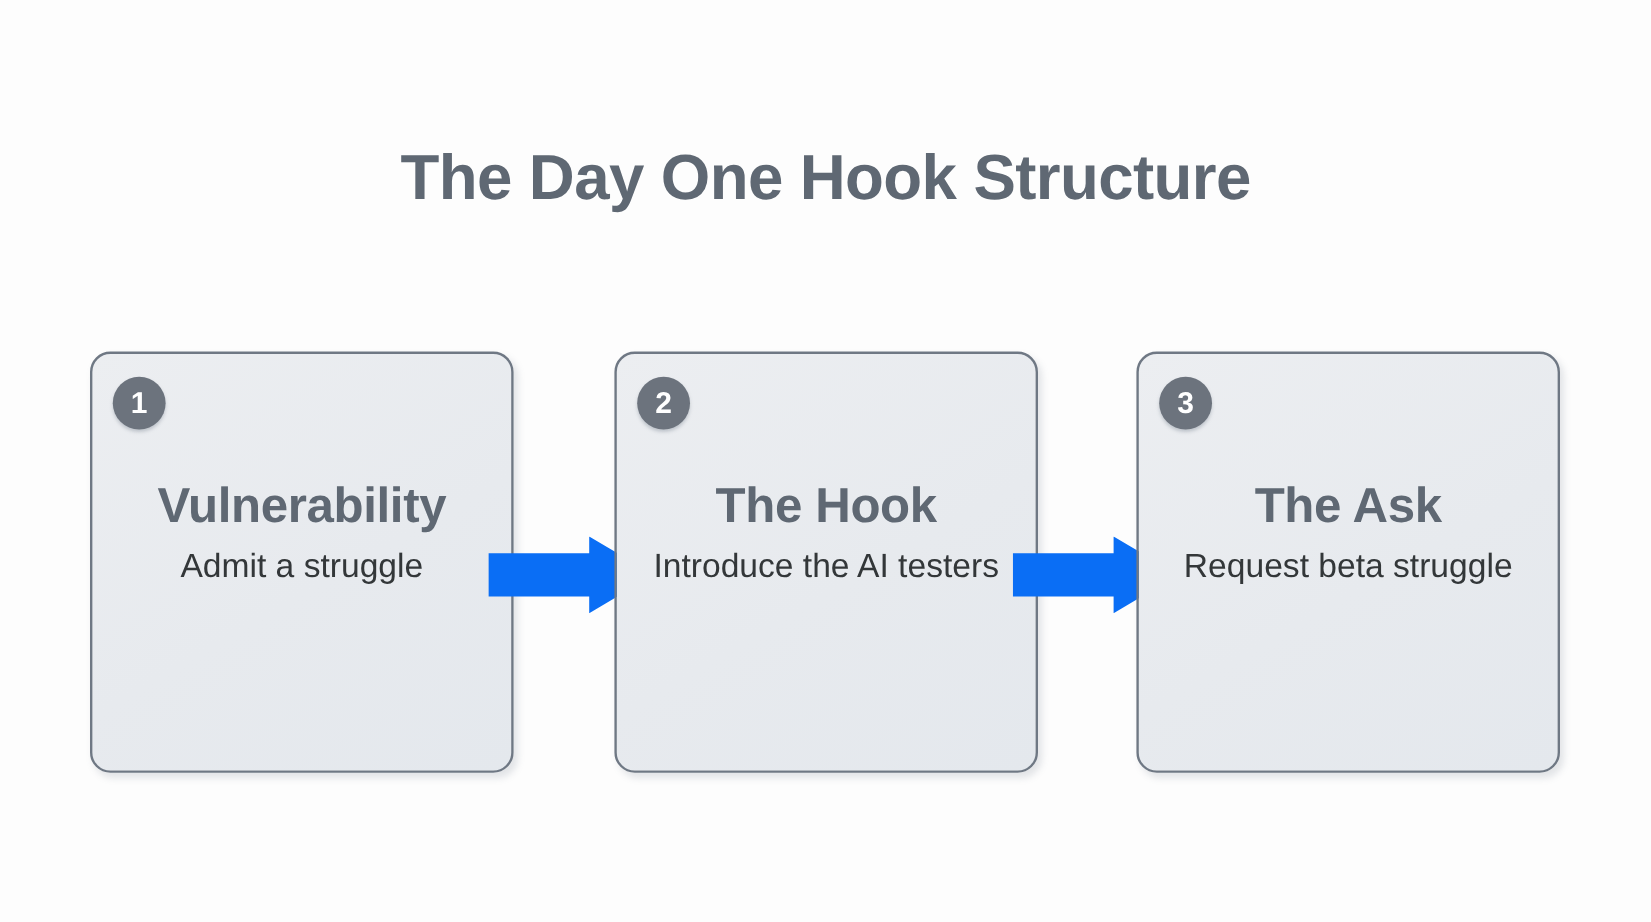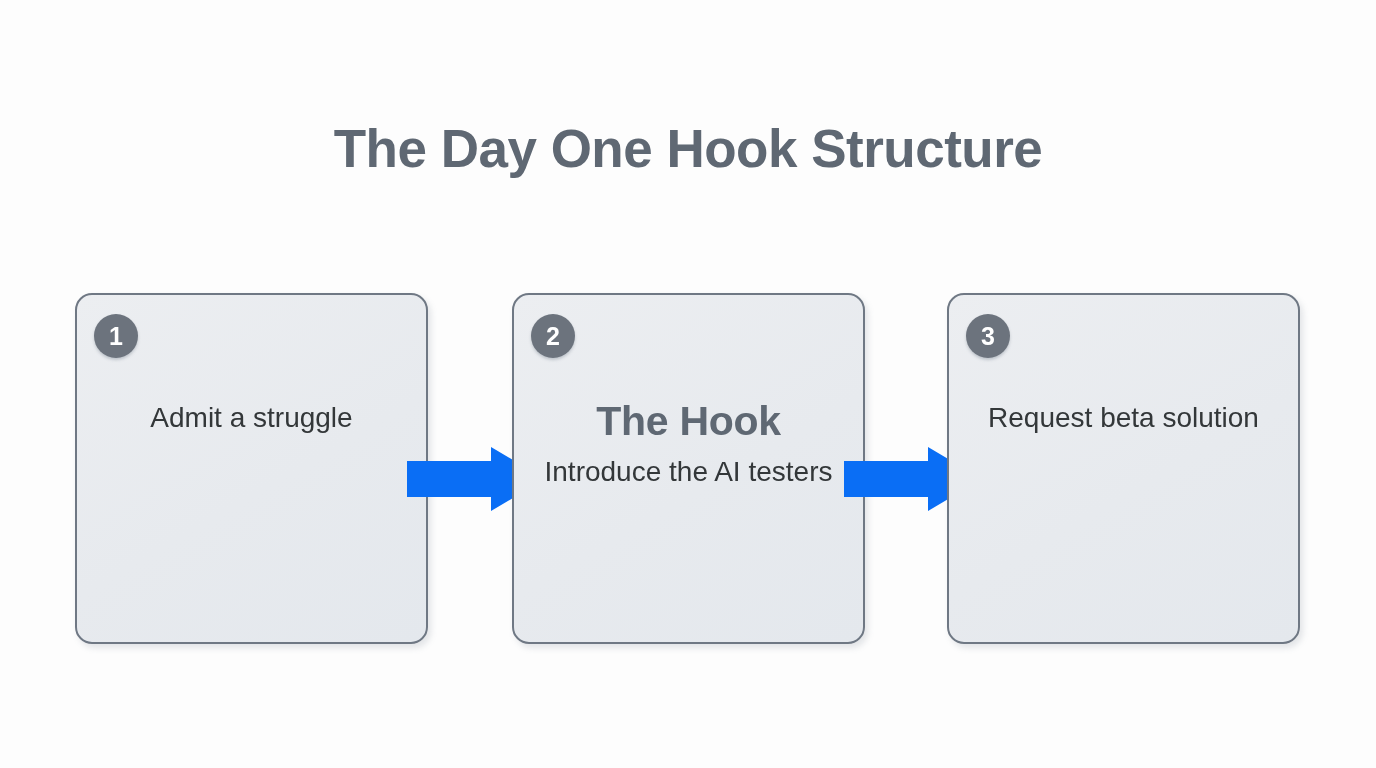--- a/index.html
+++ b/index.html
@@ -121,20 +121,21 @@
 
 <div id="canvas">
 
   <div class="page-title">The Day One Hook Structure</div>
 
   <div class="flow">
 
     <div class="card card-1">
       <div class="badge">1</div>
       <div class="card-text">
+        <div class="card-title">Vulnerability</div>
         <div class="card-sub">Admit a struggle</div>
       </div>
     </div>
 
     <div class="arrow arrow-1">
       <svg viewBox="0 0 138 64" xmlns="http://www.w3.org/2000/svg" aria-hidden="true">
         <polygon points="0,14 84,14 84,0 138,32 84,64 84,50 0,50" fill="#0a6ef5"></polygon>
       </svg>
     </div>
 
@@ -148,18 +149,19 @@
 
     <div class="arrow arrow-2">
       <svg viewBox="0 0 138 64" xmlns="http://www.w3.org/2000/svg" aria-hidden="true">
         <polygon points="0,14 84,14 84,0 138,32 84,64 84,50 0,50" fill="#0a6ef5"></polygon>
       </svg>
     </div>
 
     <div class="card card-3">
       <div class="badge">3</div>
       <div class="card-text">
-        <div class="card-sub">Request beta solution</div>
+        <div class="card-title">The Ask</div>
+        <div class="card-sub">Request beta struggle</div>
       </div>
     </div>
 
   </div>
 </div>
 
 </body></html>

